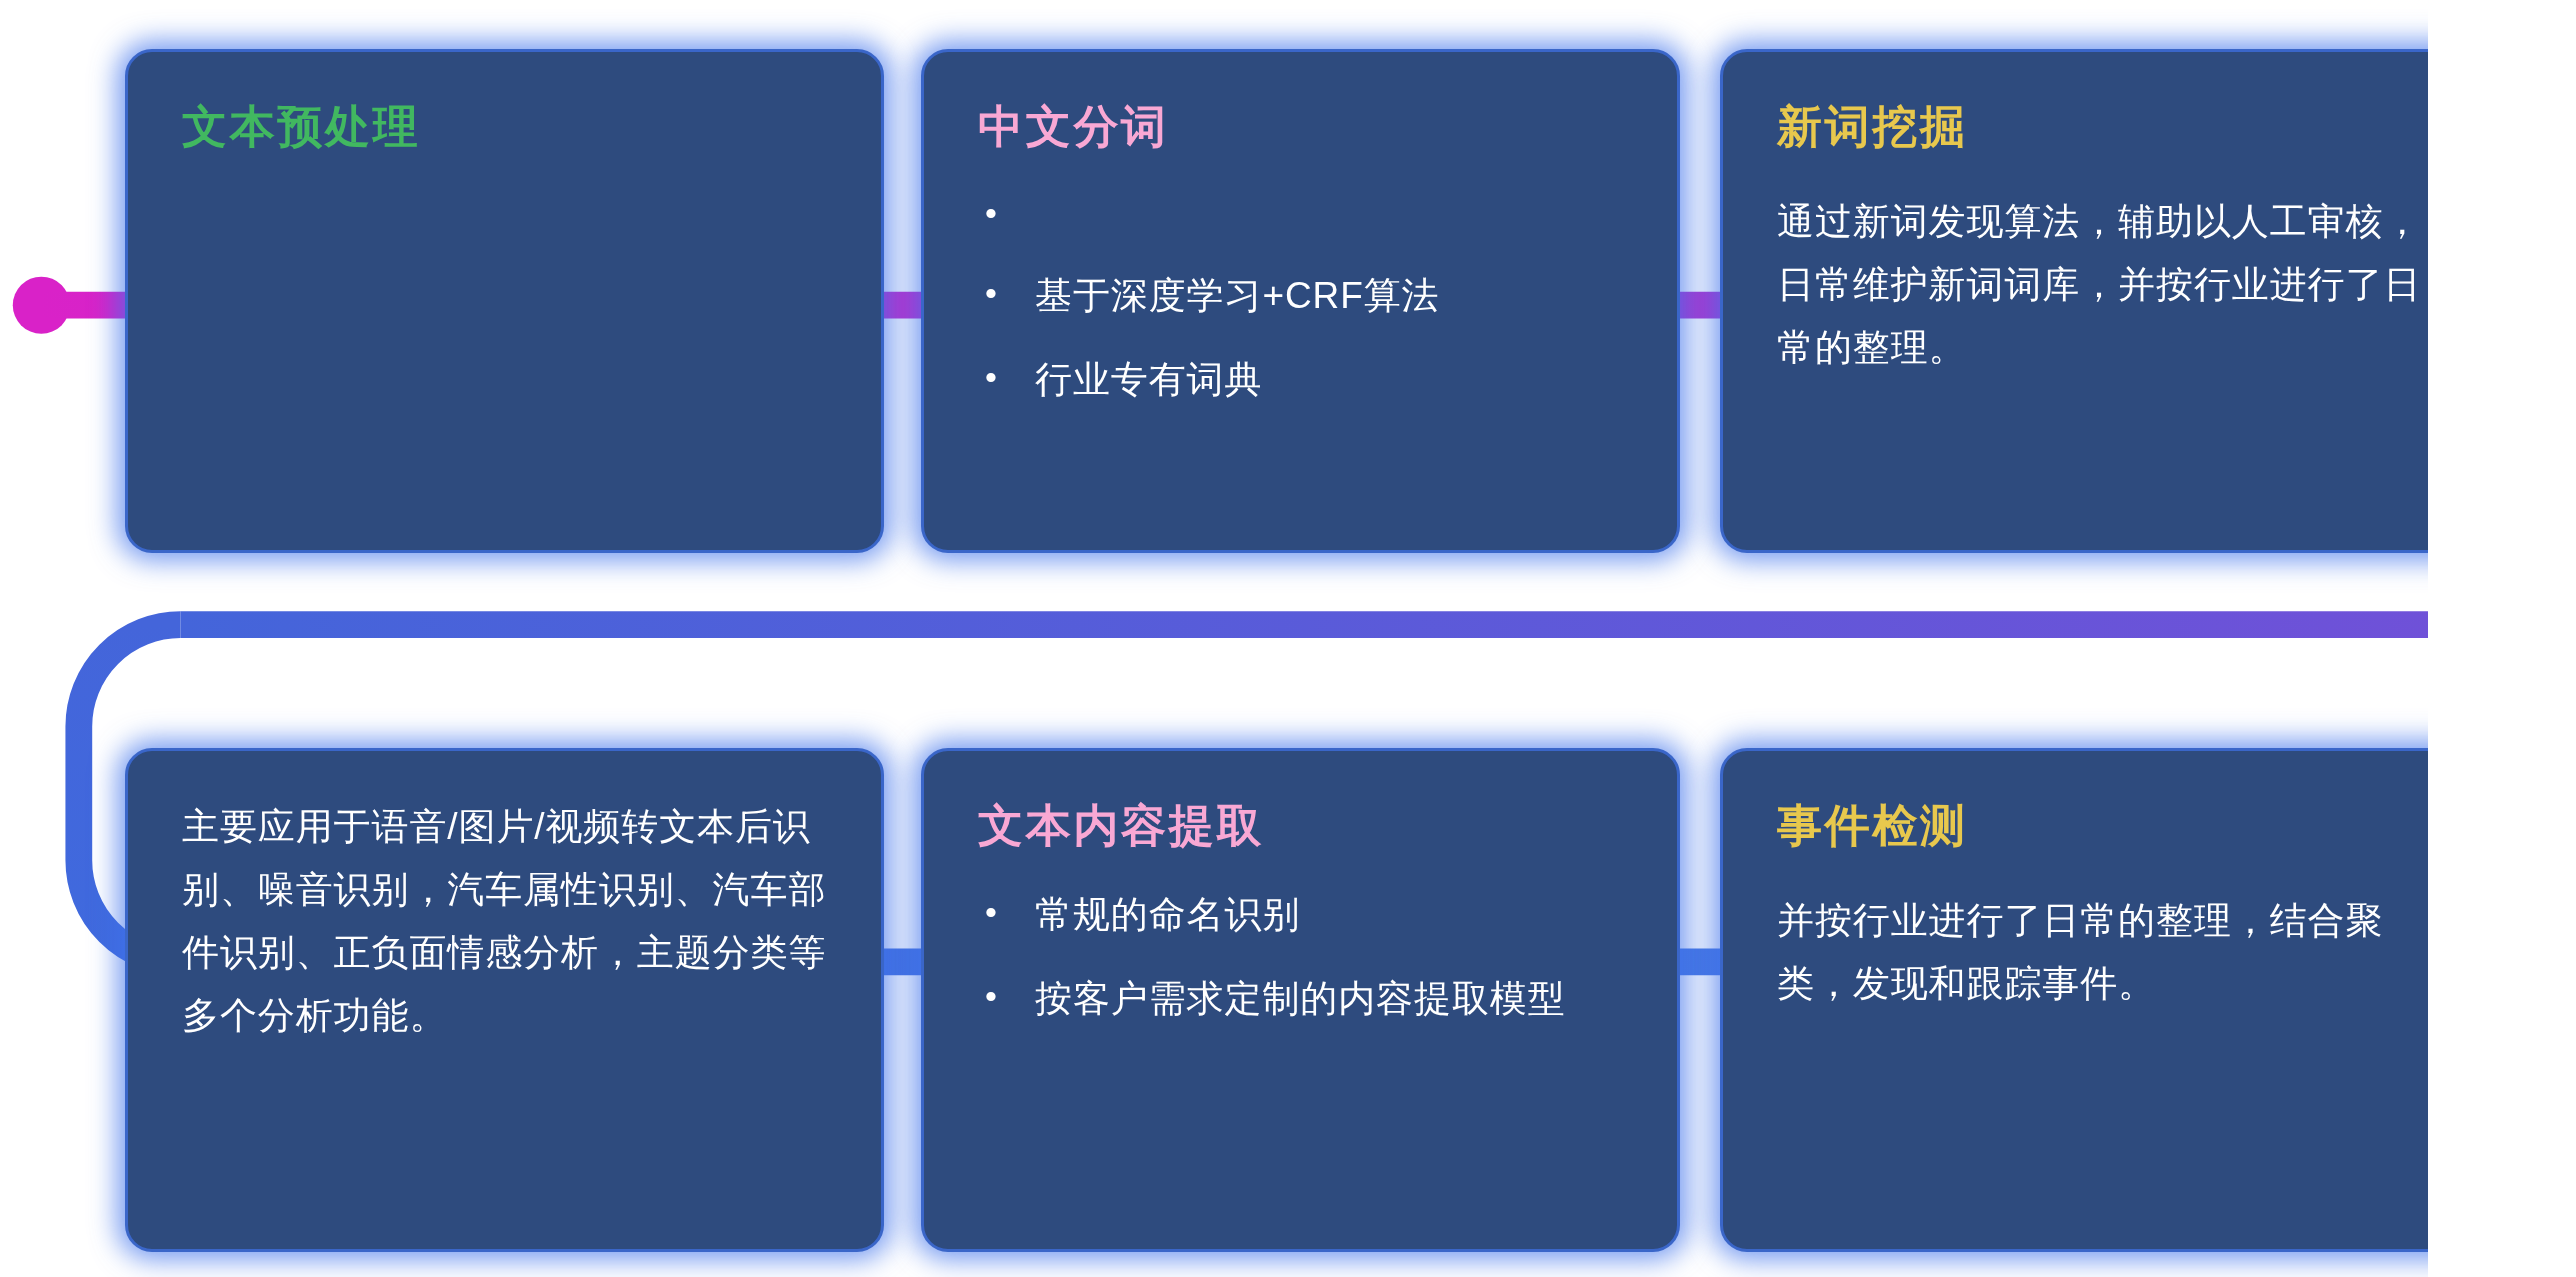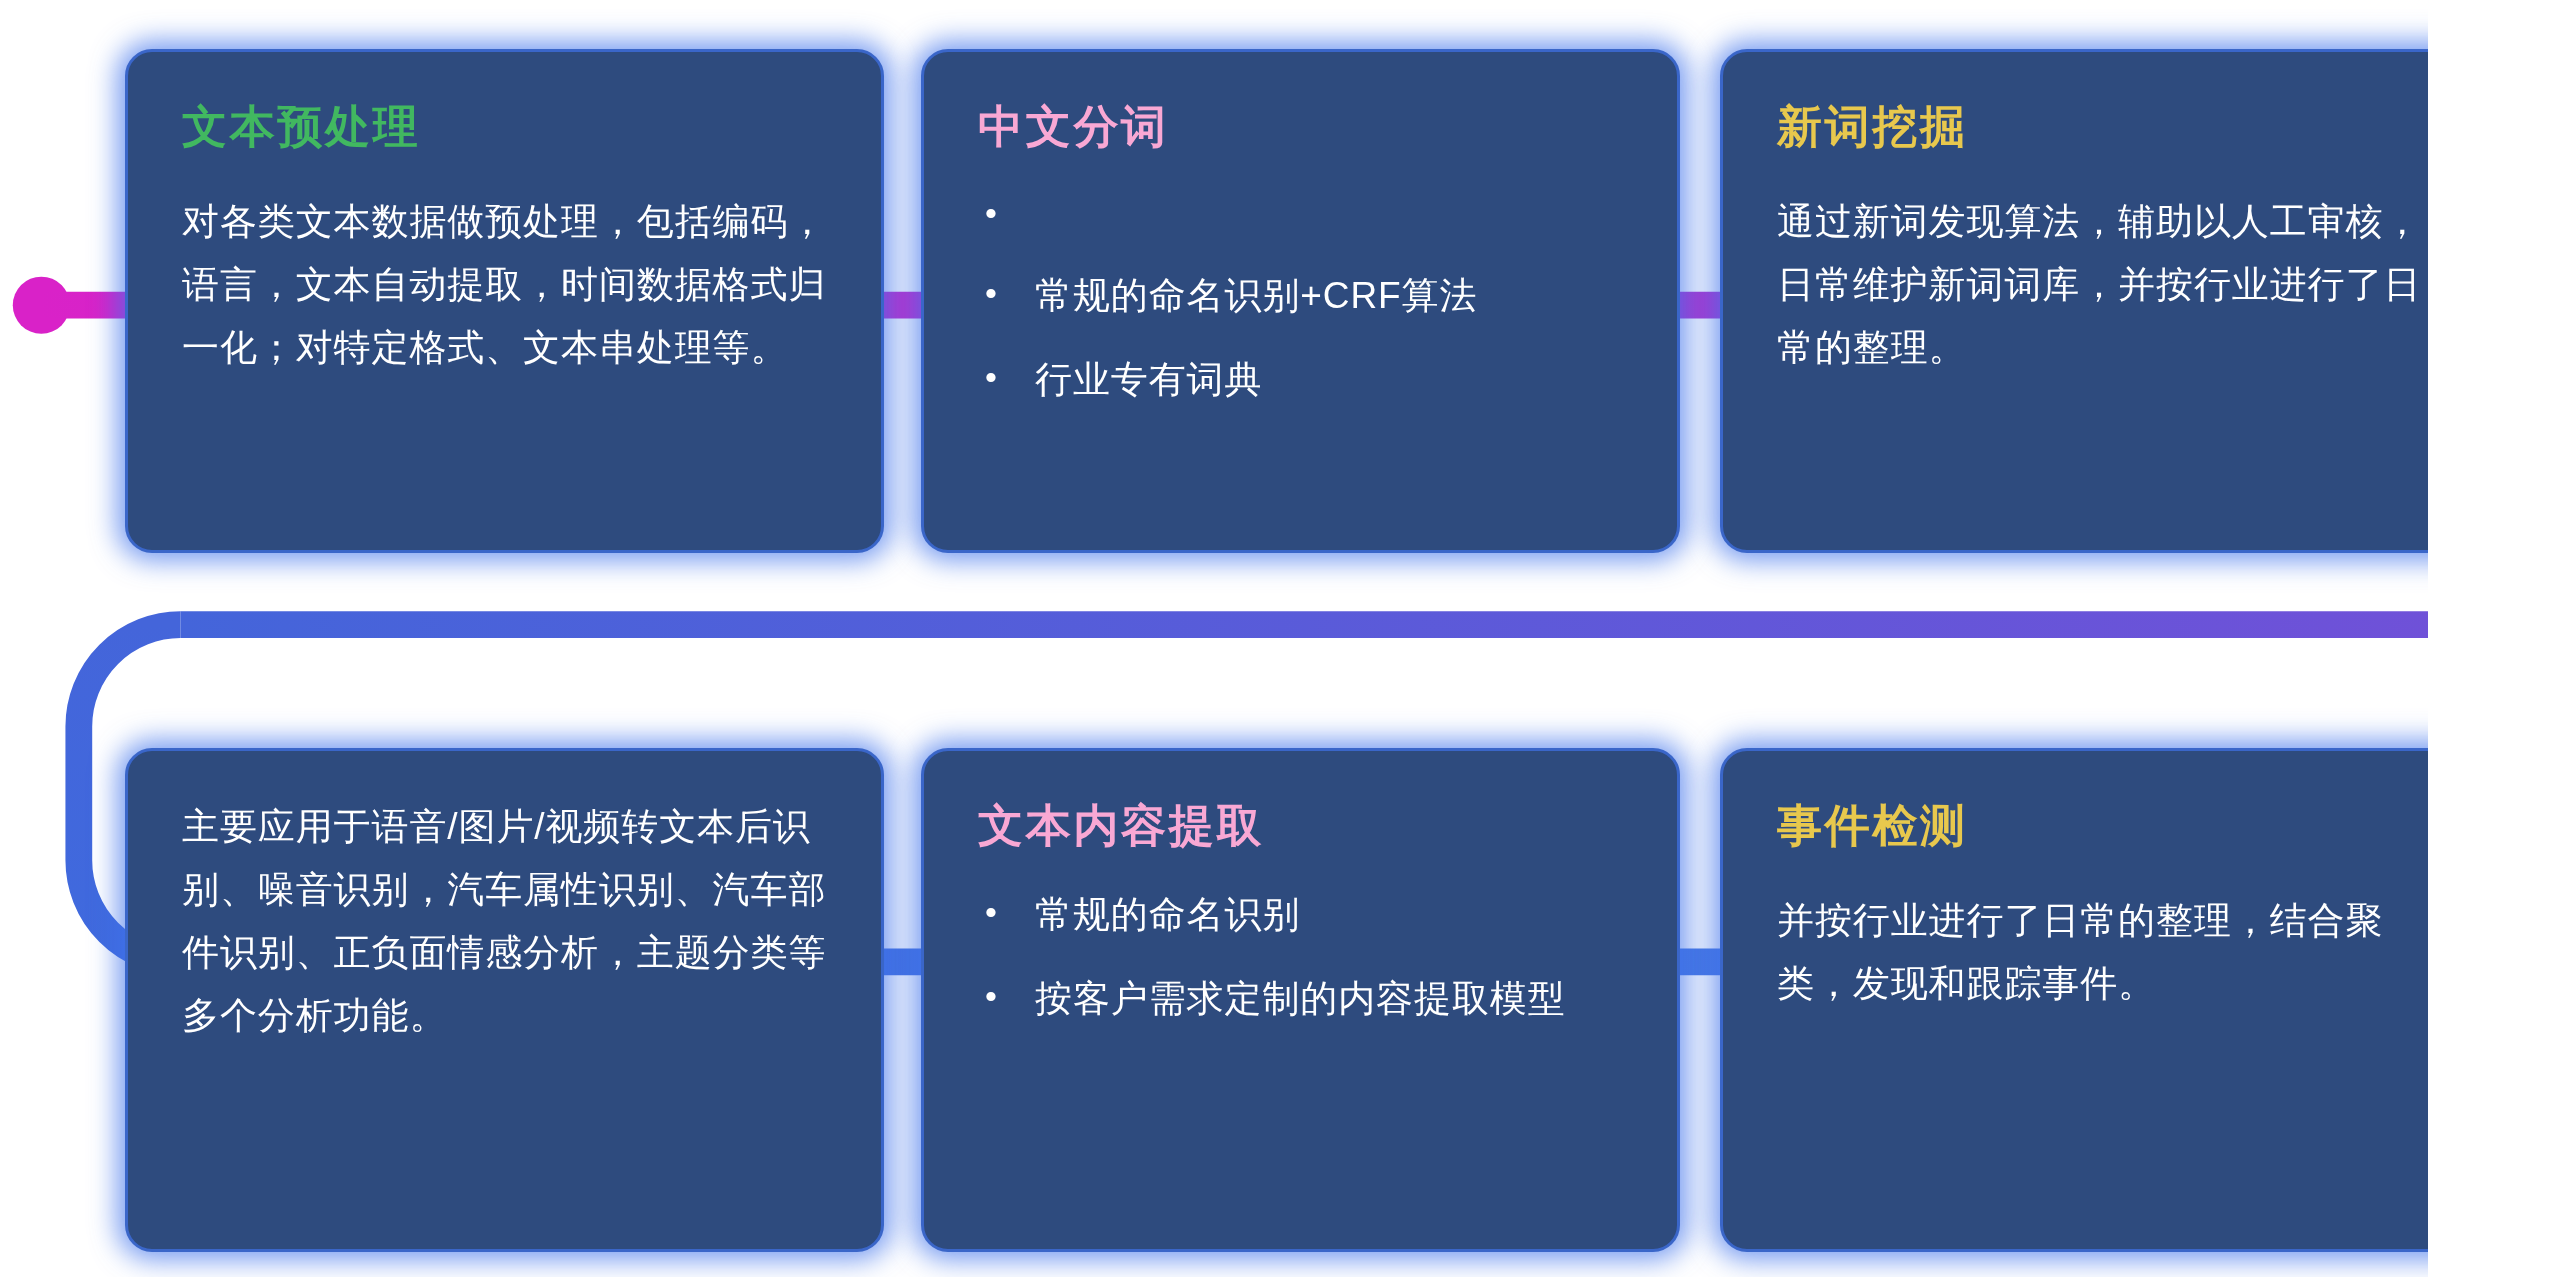--- a/index.html
+++ b/index.html
@@ -100,32 +100,31 @@
 
     <path d="M 202 700 A 114 114 0 0 0 88 814 L 88 964 A 114 114 0 0 0 202 1078" stroke="url(#gLeft)" stroke-width="30" fill="none"></path>
 
     <path d="M 202 1078 L 2800 1078" stroke="url(#gBottom)" stroke-width="30" fill="none"></path>
 
     <polygon points="2796,1016 2796,1140 2878,1078" fill="#4a7de6"></polygon>
   </svg>
 
   <section class="card r1 c1">
     <h2 class="card-title" style="color: rgb(65, 184, 96);">文本预处理</h2>
-    <p class="card-body">对各类文本数据做预处理，包括编码，语言，文本自动提取，时间数据格式归一化；对特定格式、文本串处理等。</p>
   </section>
 
   <section class="card r1 c2">
     <h2 class="card-title" style="color: #f9a8d4;">中文分词</h2>
     <ul class="bullets">
       <li class="bullet-item">
         <span class="bullet-dot">•</span>
       </li>
       <li class="bullet-item">
         <span class="bullet-dot">•</span>
-        <span>常规的命名识别+CRF算法</span>
+        <span>基于深度学习+CRF算法</span>
       </li>
       <li class="bullet-item">
         <span class="bullet-dot">•</span>
         <span>行业专有词典</span>
       </li>
     </ul>
   </section>
 
   <section class="card r1 c3">
     <h2 class="card-title" style="color: rgb(232, 200, 77);">新词挖掘</h2>

